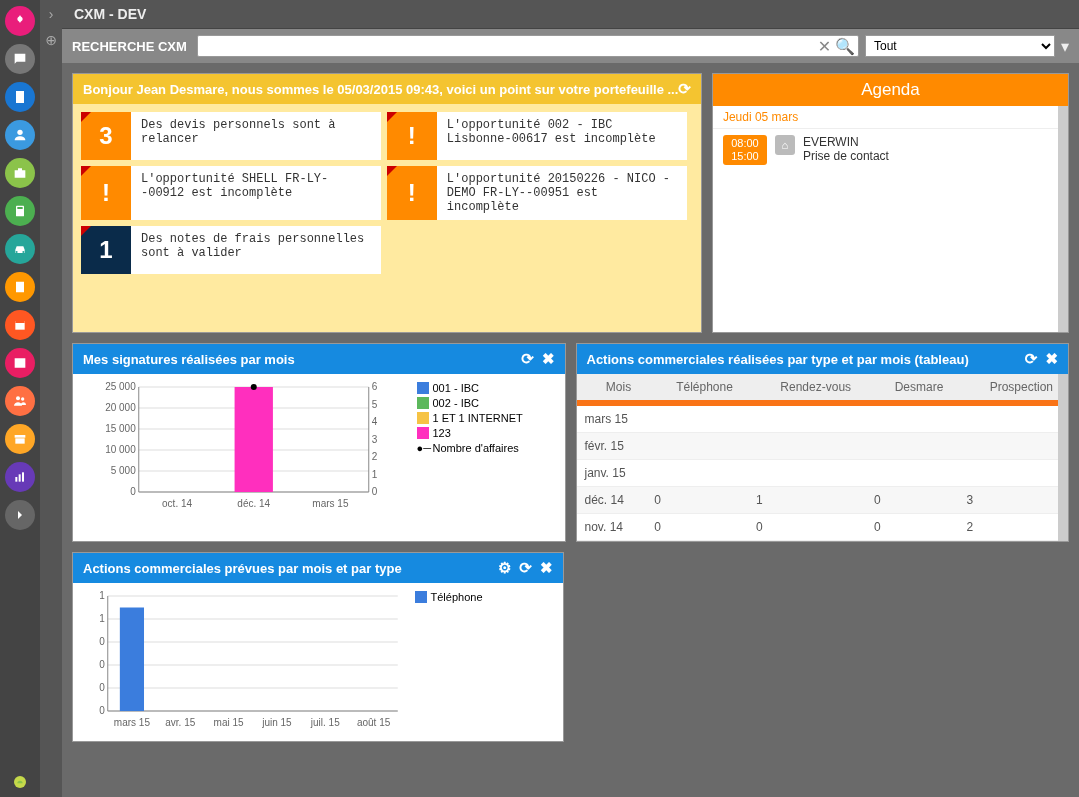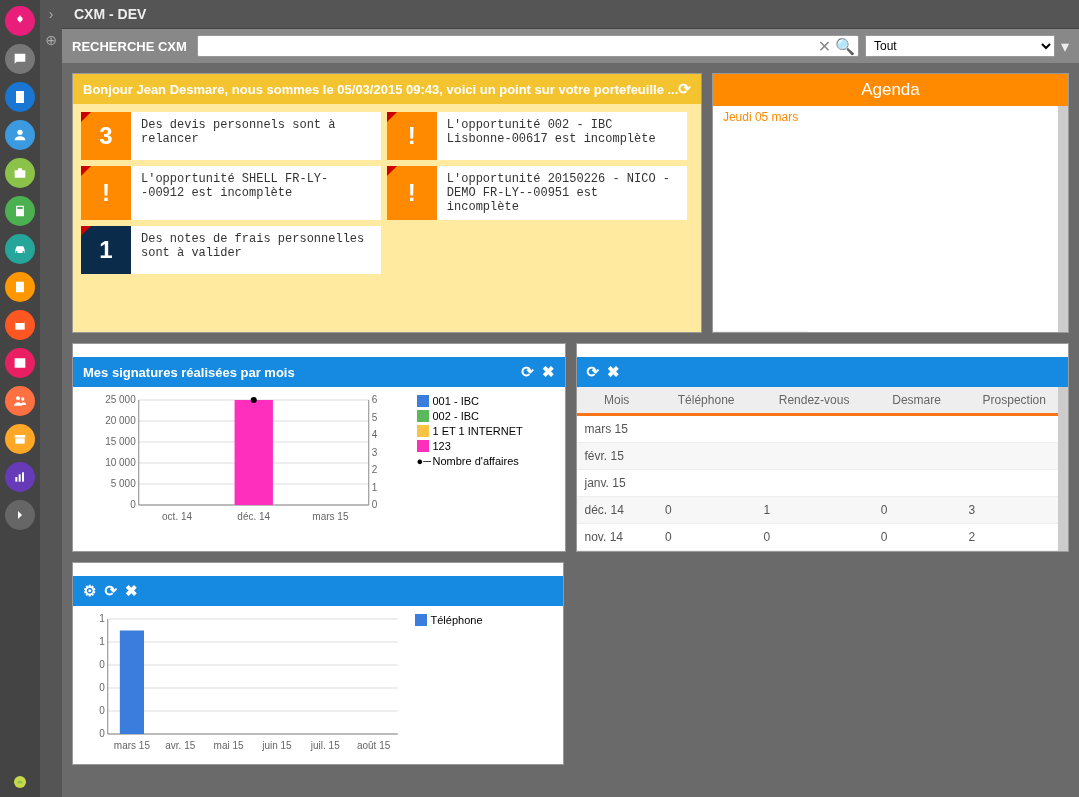--- a/index.html
+++ b/index.html
@@ -26,21 +26,21 @@
 
 .content { flex: 1; padding: 10px; display: flex; flex-direction: column; gap: 10px; overflow: auto; }
 
 .row { display: flex; gap: 10px; }
 
 .panel { background: white; border: 1px solid #999; display: flex; flex-direction: column; }
 .panel-header { padding: 6px 10px; color: white; font-size: 13px; font-weight: bold; display: flex; justify-content: space-between; align-items: center; }
 .panel-header .icons { display: flex; gap: 8px; font-size: 15px; }
 .panel-header .icons span { cursor: pointer; }
 .yellow-hdr { background: #f4c430; }
-.blue-hdr { background: #168ae0; margin-top: 13px; }
+.blue-hdr { background: #168ae0; }
 .orange-hdr { background: #ff8a00; text-align: center; }
 .panel-body { padding: 8px; flex: 1; background: white; position: relative; }
 .yellow-body { background: #ffeaa0; }
 
 .alerts { display: flex; flex-wrap: wrap; gap: 6px; }
 .alert { width: 49%; display: flex; background: white; min-height: 48px; position: relative; }
 .alert-badge { width: 50px; background: #ff8a00; color: white; display: flex; align-items: center; justify-content: center; font-size: 24px; font-weight: bold; flex-shrink: 0; }
 .alert-badge.darkblue { background: #0a2b4a; }
 .alert-corner { position: absolute; top: 0; left: 0; width: 0; height: 0; border-top: 10px solid #c00; border-right: 10px solid transparent; }
 .alert-text { padding: 6px 10px; font-size: 12px; color: #333; font-family: Liberation Mono, monospace; }
@@ -56,21 +56,21 @@
 .badge.orange { background: #ff8a00; }
 .badge.yellow { background: #fbc02d; }
 
 .chart-area { padding: 8px; display: flex; gap: 10px; font-size: 11px; }
 .chart-plot { flex: 1; position: relative; }
 .legend { width: 140px; }
 .legend div { display: flex; align-items: center; gap: 4px; margin-bottom: 3px; }
 .legend-sw { width: 12px; height: 12px; display: inline-block; }
 
 .table { width: 100%; border-collapse: collapse; font-size: 12px; }
-.table th { background: #eee; text-align: center; padding: 6px 8px; color: #666; font-weight: normal; border-bottom: 3px solid #f97316; }
+.table th { background: #eee; text-align: right; padding: 6px 15px; color: #666; font-weight: normal; border-bottom: 6px solid #f97316; }
 .table td { padding: 6px 8px; border-bottom: 1px solid #eee; color: #555; }
 .table tr:nth-child(even) td { background: #f7f7f7; }
 
 .scroll-right { position: absolute; right: 0; top: 0; bottom: 0; width: 10px; background: #ccc; }
 
 .orange-hdr .hdr-center { width: 100%; text-align: center; font-size: 17px; font-weight: normal; }
 
 svg.axis { overflow: visible; }
 .axis-text { font-size: 10px; fill: #666; }
 .gridline { stroke: #ddd; stroke-width: 1; }
@@ -228,22 +228,32 @@
                 <div class="alert-text">Des notes de frais personnelles sont à valider</div>
               </div>
             </div>
         </div>
       </div>
 
       <div class="panel" style="flex:1; min-height:260px">
         <div class="panel-header orange-hdr">
             <span class="hdr-center">Agenda</span>
           </div>
-        <div class="panel-body agenda-body" style="display:flex; flex-direction:row;">
+        <div class="panel-body agenda-body" style="display:flex; flex-direction:column;">
           <div class="agenda-date">Jeudi 05 mars</div>
+          <div id="agenda-items" style="flex:1">
+              <div class="agenda-item">
+                <div class="agenda-time">08:00<br>15:00</div>
+                <div class="agenda-house">⌂</div>
+                <div class="agenda-info">
+                  <div>EVERWIN</div>
+                  <div>Prise de contact</div>
+                </div>
+              </div>
+            </div>
           <div class="scroll-right"></div>
         </div>
       </div>
     </div>
 
     <div class="row">
       <div class="panel" style="flex:1">
         <div class="panel-header blue-hdr">
           <span>Mes signatures réalisées par mois</span>
           <div class="icons">
@@ -288,20 +298,21 @@
               <div><span class="legend-sw" style="background:#5cb85c"></span>002 - IBC</div>
               <div><span class="legend-sw" style="background:#f6c344"></span>1 ET 1 INTERNET</div>
               <div><span class="legend-sw" style="background:#ff2fbe"></span>123</div>
               <div><span style="width:12px;display:inline-block">●─</span>Nombre d'affaires</div>
             </div>
         </div>
       </div>
 
       <div class="panel" style="flex:1">
         <div class="panel-header blue-hdr">
+          <span>Actions commerciales réalisées par type et par mois (tableau)</span>
           <div class="icons">
               <span>⟳</span>
               <span>✖</span>
             </div>
         </div>
         <div style="position:relative; flex:1;">
           <table class="table">
               <thead id="tbl-head">
                 <tr>
                   <th>Mois</th>
@@ -350,20 +361,21 @@
               </tbody>
             </table>
           <div class="scroll-right"></div>
         </div>
       </div>
     </div>
 
     <div class="row">
       <div class="panel" style="flex:1; max-width:49.3%">
         <div class="panel-header blue-hdr">
+          <span>Actions commerciales prévues par mois et par type</span>
           <div class="icons">
               <span>⚙</span>
               <span>⟳</span>
               <span>✖</span>
             </div>
         </div>
         <div class="chart-area">
           <div class="chart-plot">
             <svg class="axis" width="100%" height="140" viewBox="0 0 320 140" id="plan-chart">
                 <line class="gridline" x1="25" y1="120" x2="315" y2="120"></line>

